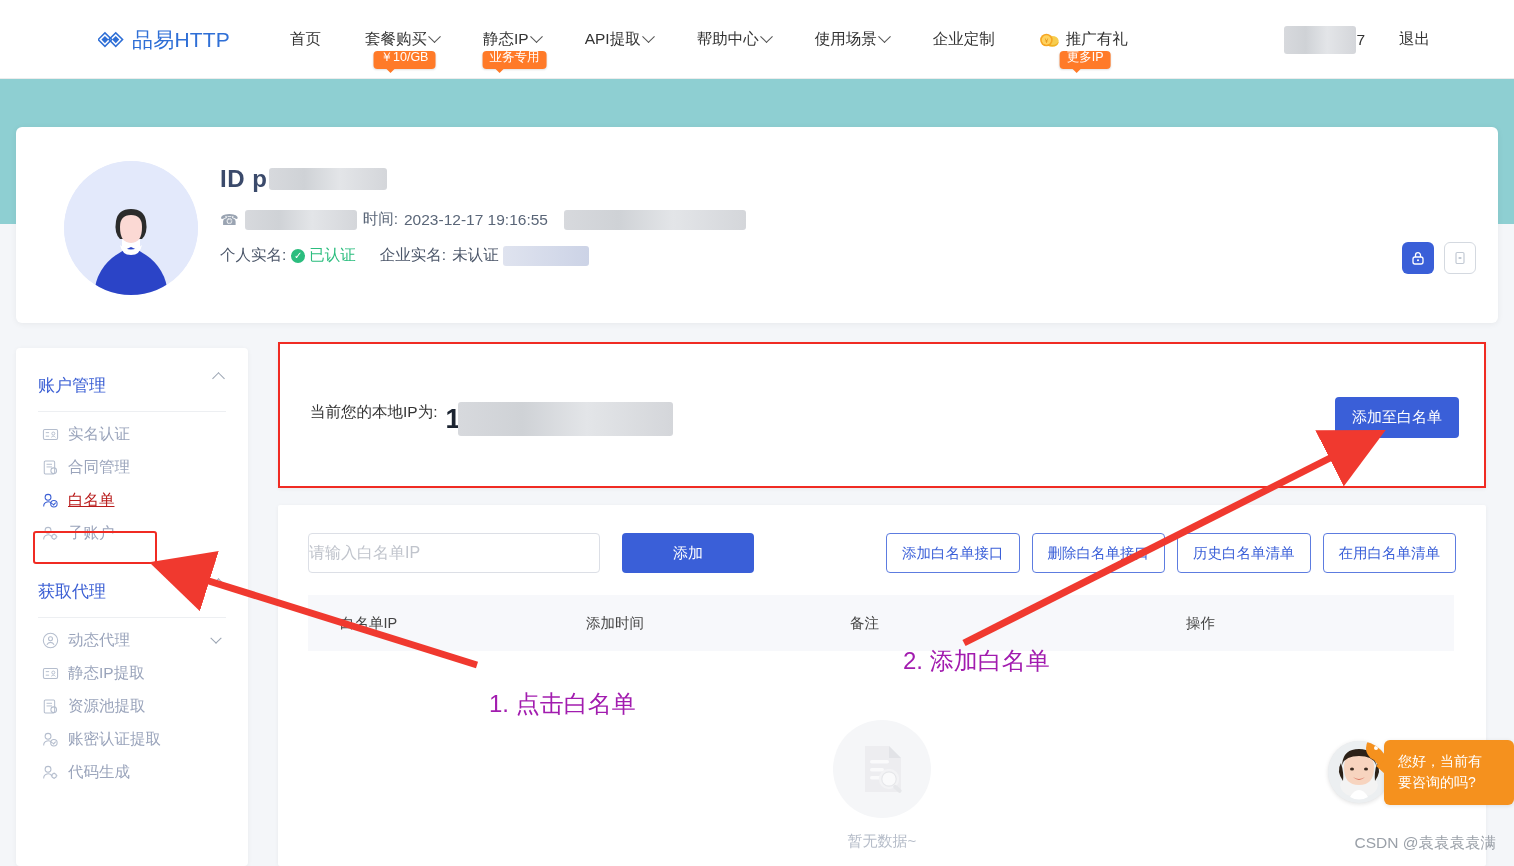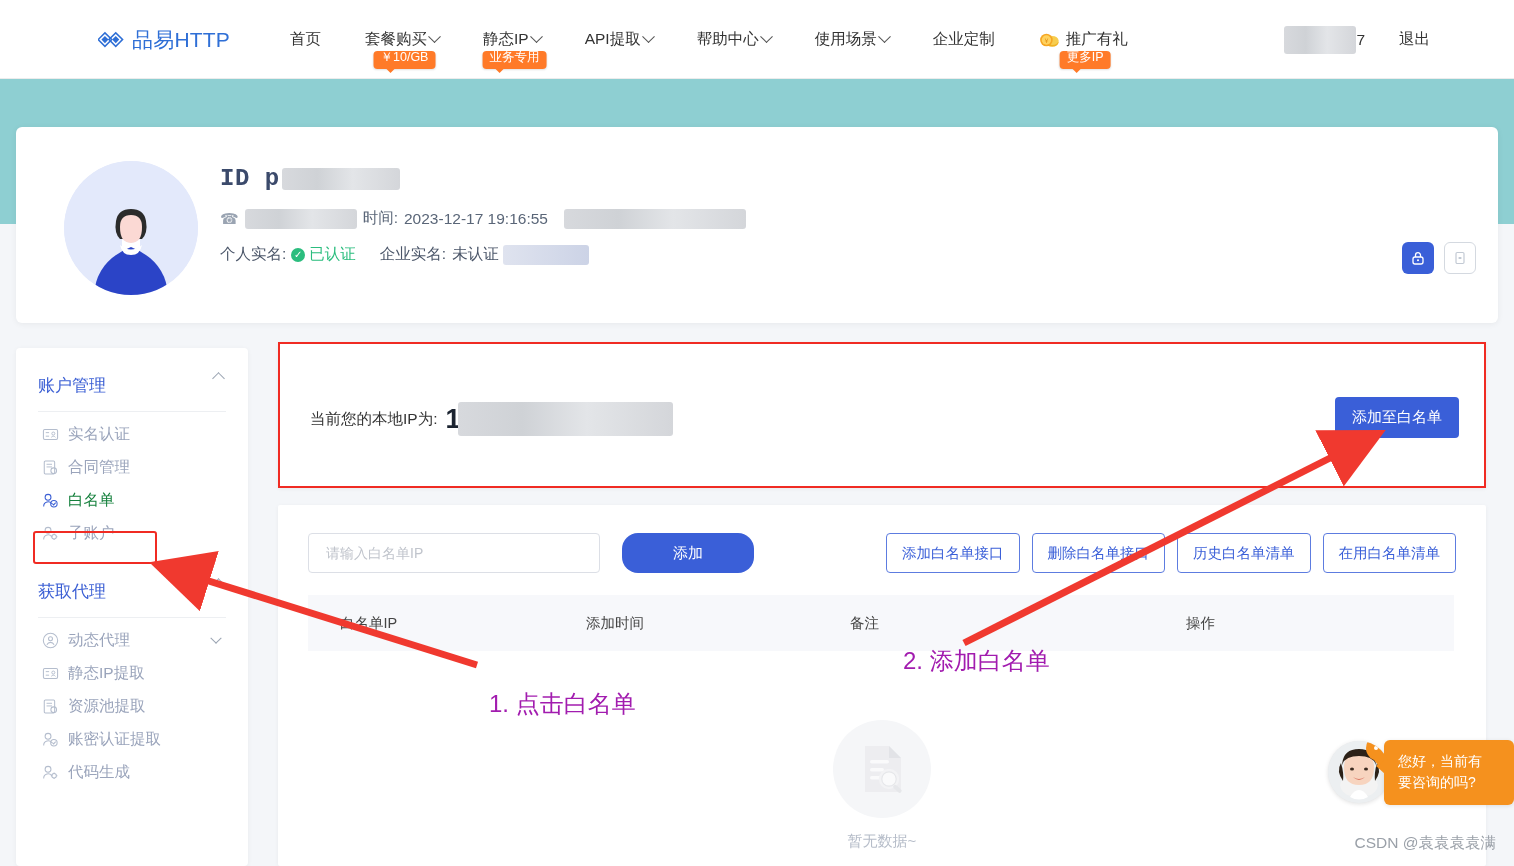--- a/index.html
+++ b/index.html
@@ -94,21 +94,20 @@
   .avatar {
     position: absolute; left: 48px; top: 34px;
     width: 134px; height: 134px; border-radius: 50%;
     background: #e3e9fb; overflow: hidden;
   }
   .profile-info { position: absolute; left: 204px; top: 38px; }
   .id-line {
     display: flex; align-items: center;
     font-size: 24px; font-weight: bold; color: #3b4a6b;
     letter-spacing: .5px;
-    font-family: Liberation Mono, monospace;
   }
   .meta-line {
     display:flex; align-items:center; gap: 6px;
     margin-top: 16px; font-size: 15.5px; color: #5a6678;
   }
   .phone-glyph { color:#9aa4b2; font-size: 15px; }
   .realname-line {
     display:flex; align-items:center;
     margin-top: 15px; font-size: 15.5px; color: #4a5568;
   }
@@ -154,21 +153,21 @@
     width: 8px; height: 8px; border-right: 1.4px solid #9aa4b2;
     border-bottom: 1.4px solid #9aa4b2; transform: rotate(45deg) translate(-2px,-2px);
   }
   .side-divider { height:1px; background:#edeff2; margin-bottom: 6px; }
   .side-item {
     position: relative;
     display:flex; align-items:center; gap: 9px;
     height: 33px; font-size: 15.5px; color: #9aa4bb;
     cursor: pointer; padding-left: 4px;
   }
-  .side-item.active { color: #15803d; }
+  .side-item.active { color: #b91c1c; text-decoration: underline; }
   .side-item.active .si-ico { color:#3b5fd4; }
   .si-ico { color:#b4bdcd; display:flex; align-items:center; }
   .side-item .chev-down { margin-left: auto; margin-right: 6px; }
   .side-highlight {
     position: absolute;
     left: 33px; top: 531px;
     width: 124px; height: 33px;
     border: 2.5px solid #f02b23; border-radius: 3px;
     z-index: 12; pointer-events:none;
   }
@@ -176,21 +175,21 @@
   
   .ip-panel {
     position: absolute; left: 278px; top: 342px;
     width: 1208px; height: 146px;
     background:#fff;
     border: 2.5px solid #f02b23;
     box-shadow: 0 1px 4px rgba(0,0,0,.05);
   }
   .ip-row {
     position:absolute; left: 30px; top: 58px;
-    display:flex; align-items:center;
+    display:flex; 
   }
   .ip-label { font-size: 15.5px; color:#333; }
   .ip-value {
     font-size: 27px; font-weight: 700; color:#1b2330;
     margin-left: 8px; display:flex; align-items:center;
   }
   .btn-add-white {
     position: absolute; right: 25px; top: 53px;
     background: #3a5fd8; color:#fff;
     font-size: 15px; border:none; border-radius: 4px;
@@ -205,28 +204,28 @@
     box-shadow: 0 1px 4px rgba(0,0,0,.05);
   }
   .toolbar {
     position:absolute; left: 30px; top: 28px;
     right: 30px; height: 40px;
     display:flex; align-items:center;
   }
   .wl-input {
     width: 292px; height: 40px;
     border: 1px solid #dcdfe6; border-radius: 4px;
-    padding: 0 17px; font-size: 14px; color:#606266;
+    padding: 0 0; font-size: 16px; color:#606266;
     outline:none; font-family: inherit; background:#fff;
   }
   .wl-input::placeholder { color:#c0c4cc; }
   .btn-add {
     margin-left: 22px;
     width: 132px; height: 40px;
-    background:#3a5fd8; color:#fff; border:none; border-radius: 16px;
+    background:#3a5fd8; color:#fff; border:none; border-radius: 4px;
     font-size: 15px; cursor:pointer; font-family: inherit;
   }
   .tool-right {
     margin-left: auto; display:flex; gap: 12px;
   }
   .btn-outline {
     height: 40px; padding: 0 15px;
     border: 1px solid #5d7ce0; border-radius: 4px;
     background:#fff; color: #3a5fd8; font-size: 14.5px;
     cursor:pointer; font-family: inherit; white-space:nowrap;

